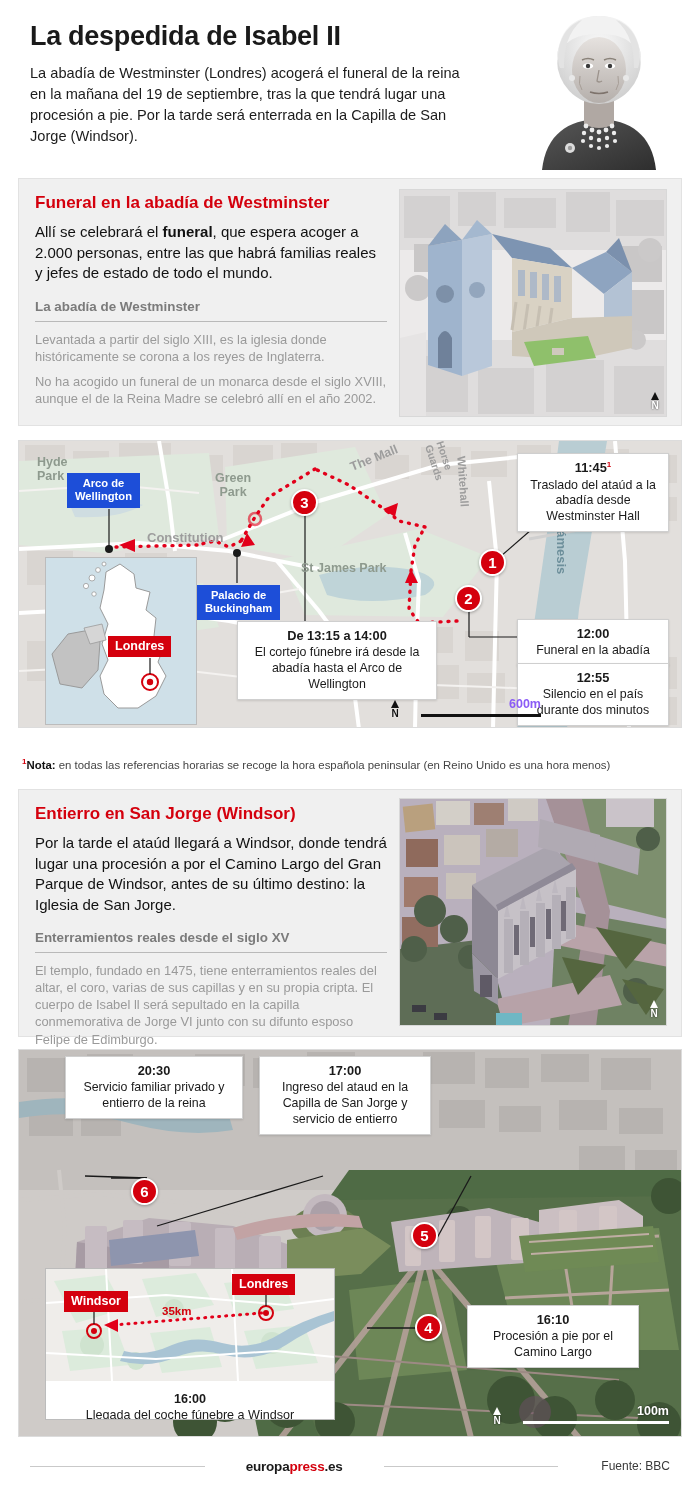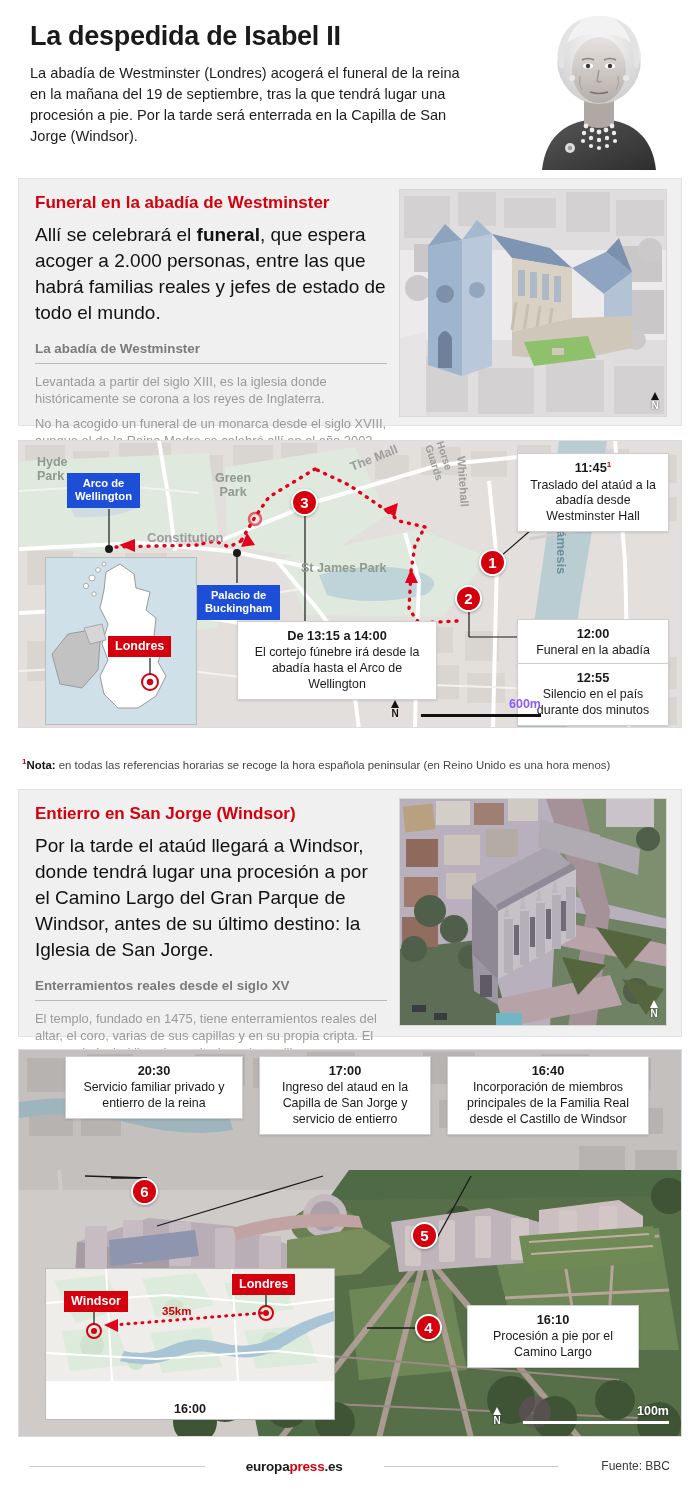--- a/index.html
+++ b/index.html
@@ -27,21 +27,21 @@
     overflow: hidden;
   }
   .queen-photo svg { display: block; }
 
   
   .panel {
     position: absolute; left: 18px; width: 664px;
     background: #f0f0f0; border: 1px solid #e2e2e2;
   }
   .sec-title { font-size: 17px; font-weight: bold; color: #d4000d; line-height: 1.2; }
-  .sec-lede { margin-top: 9px; font-size: 19px; color: #111; line-height: 1.36; }
+  .sec-lede { margin-top: 9px; font-size: 15px; color: #111; line-height: 1.36; }
   .sec-lede b { font-weight: bold; }
   .sub-head {
     margin-top: 15px; font-size: 13.4px; font-weight: bold; color: #7b7b7b;
     padding-bottom: 7px; border-bottom: 1.5px solid #b9b9b9;
   }
   .sec-body { margin-top: 9px; font-size: 12.9px; color: #9a9a9a; line-height: 1.33; }
   .sec-body p + p { margin-top: 8px; }
 
   .photo-frame {
     position: absolute; border: 1px solid #d8d8d8; overflow: hidden; background: #e9e9e9;
@@ -718,24 +718,20 @@
     <div class="marker" style="left:112px;top:128px;">6</div>
 
     <div class="callout" style="left:46px;top:6px;width:178px;">
       <span class="t">20:30</span>
       <span>Servicio familiar privado y entierro de la reina</span>
     </div>
     <div class="callout" style="left:240px;top:6px;width:172px;">
       <span class="t">17:00</span>
       <span>Ingreso del ataud en la Capilla de San Jorge y servicio de entierro</span>
     </div>
-    <div class="callout" style="left:428px;top:6px;width:202px;">
-      <span class="t">16:40</span>
-      <span>Incorporación de miembros principales de la Familia Real desde el Castillo de Windsor</span>
-    </div>
     <div class="callout" style="left:448px;top:255px;width:172px;">
       <span class="t">16:10</span>
       <span>Procesión a pie por el Camino Largo</span>
     </div>
 
     <div class="inset" style="left:26px;top:218px;width:290px;height:152px;background:#fff;">
       <div style="position:relative;width:288px;height:112px;overflow:hidden;">
         <svg width="288" height="112" viewBox="0 0 288 112">
           <rect width="288" height="112" fill="#efedea"></rect>
           <g fill="#dcebdc">
@@ -769,21 +765,21 @@
           <circle cx="220" cy="44" r="3" fill="#d4000d"></circle>
           <line x1="220" y1="37" x2="220" y2="22" stroke="#1a1a1a" stroke-width="1.2"></line>
           <circle cx="48" cy="62" r="7" fill="none" stroke="#d4000d" stroke-width="2"></circle>
           <circle cx="48" cy="62" r="3" fill="#d4000d"></circle>
           <line x1="48" y1="55" x2="48" y2="40" stroke="#1a1a1a" stroke-width="1.2"></line>
         </svg>
         <div class="pill red" style="left:186px;top:5px;font-size:12.5px;padding:3px 7px;">Londres</div>
         <div class="pill red" style="left:18px;top:22px;font-size:12.5px;padding:3px 7px;">Windsor</div>
         <div style="position:absolute;left:116px;top:36px;font-size:11.5px;font-weight:bold;color:#d4000d;">35km</div>
       </div>
-      <div style="text-align:center;padding:20px 6px 8px;font-size:12.6px;line-height:1.3;color:#1a1a1a;">
+      <div style="text-align:center;padding:10px 6px 8px;font-size:12.6px;line-height:1.3;color:#1a1a1a;">
         <span style="font-weight:bold;display:block;">16:00</span>
         <span>Llegada del coche fúnebre a Windsor</span>
       </div>
     </div>
 
     <div class="scalebar light" style="left:504px;bottom:12px;width:146px;">
       <div class="txt">100m</div>
       <div class="bar"></div>
     </div>
     <div class="compass" style="left:474px;bottom:10px;">

